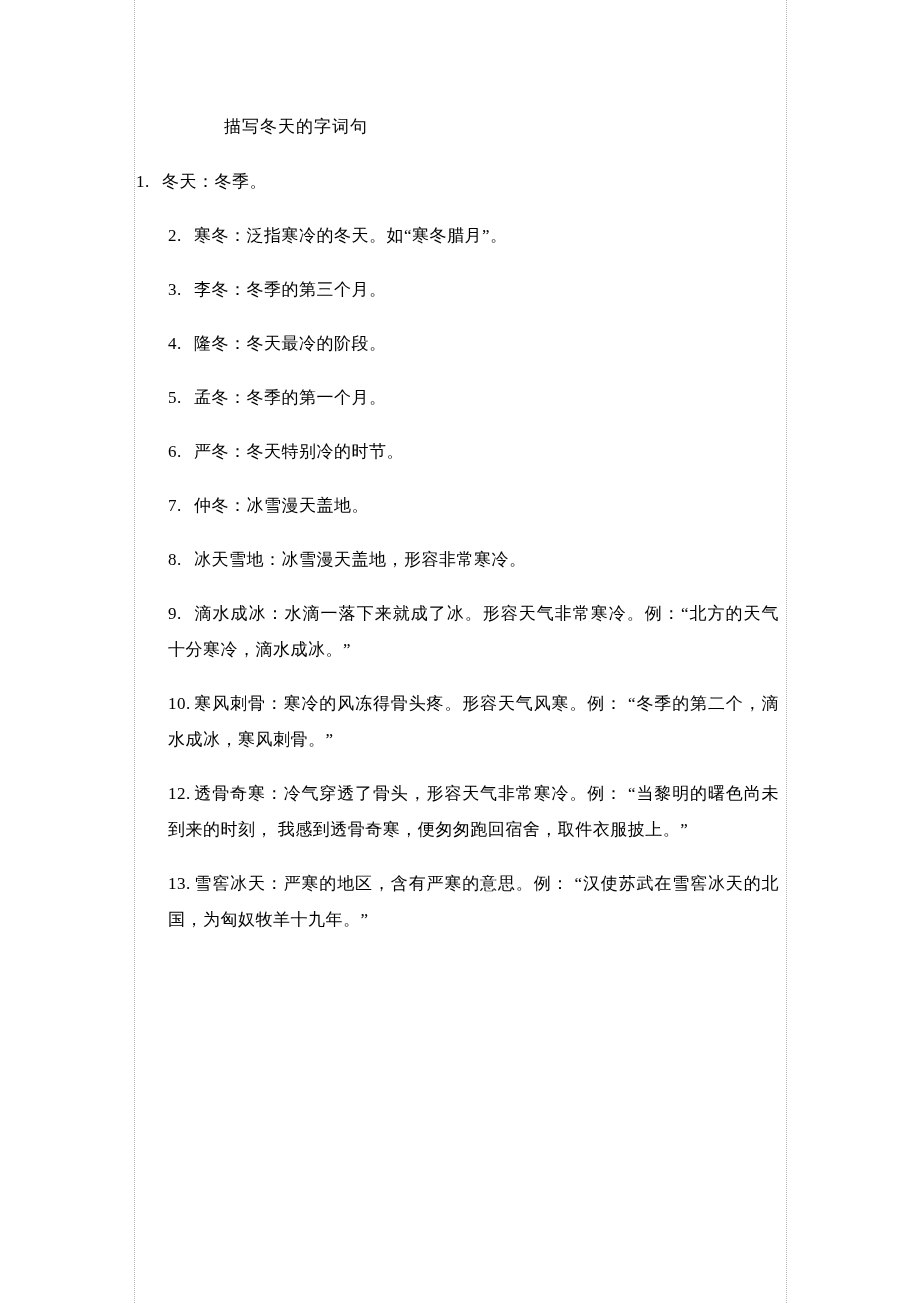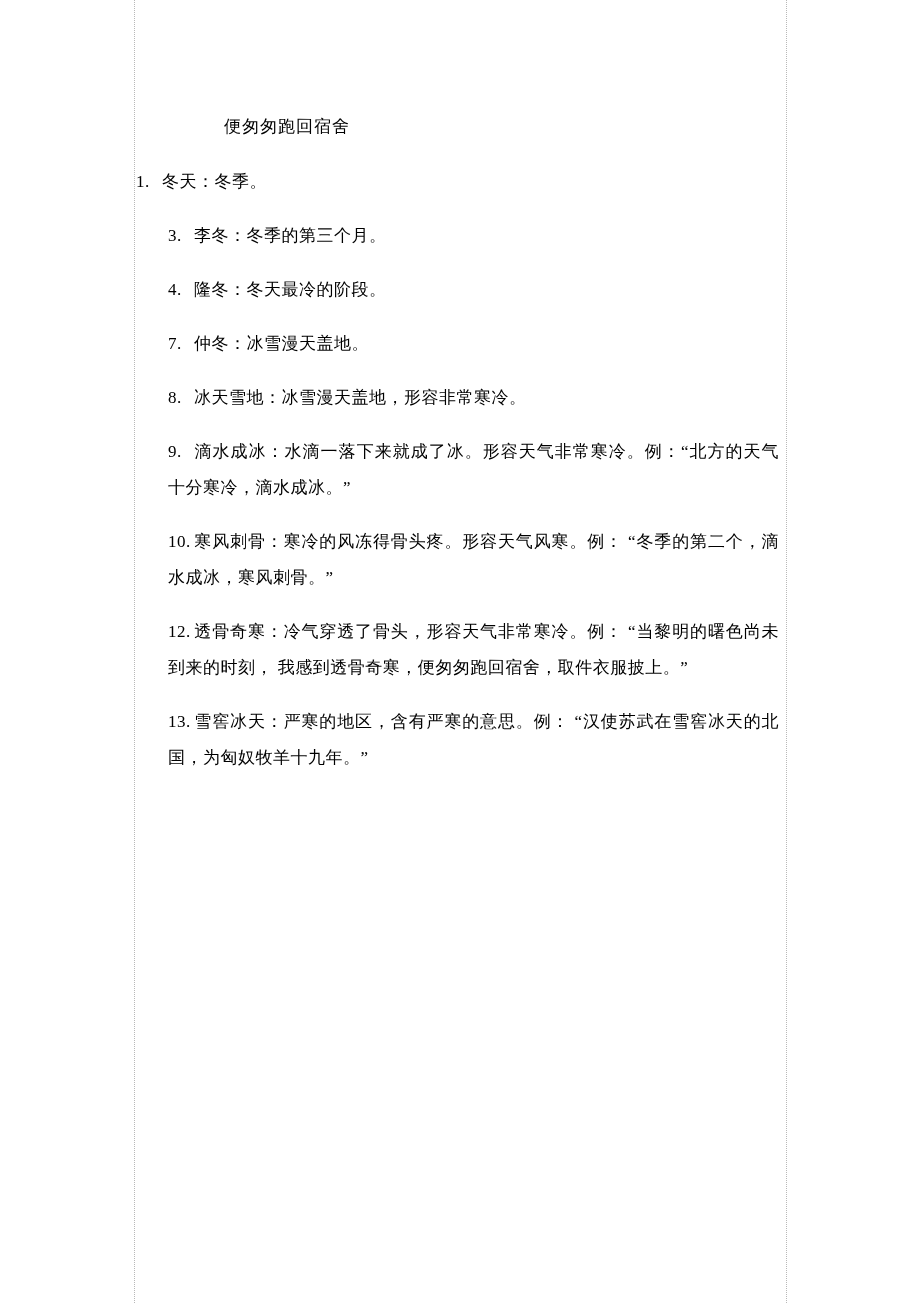--- a/index.html
+++ b/index.html
@@ -80,31 +80,40 @@
 </head>
 <body>
 
 <div class="page">
 
   <div class="margin-line left"></div>
   <div class="margin-line right"></div>
 
   <div class="content">
 
-    <div class="doc-title">便匆匆跑回宿舍</div>
+    <div class="doc-title">描写冬天的字词句</div>
 
     <ol class="entries">
       <li class="first">
         <span class="num">1.</span><span class="body">冬天：冬季。</span>
       </li>
       <li class="indented">
+        <span class="num">2.</span><span class="body">寒冬：泛指寒冷的冬天。如“寒冬腊月”。</span>
+      </li>
+      <li class="indented">
         <span class="num">3.</span><span class="body">李冬：冬季的第三个月。</span>
       </li>
       <li class="indented">
         <span class="num">4.</span><span class="body">隆冬：冬天最冷的阶段。</span>
+      </li>
+      <li class="indented">
+        <span class="num">5.</span><span class="body">孟冬：冬季的第一个月。</span>
+      </li>
+      <li class="indented">
+        <span class="num">6.</span><span class="body">严冬：冬天特别冷的时节。</span>
       </li>
       <li class="indented">
         <span class="num">7.</span><span class="body">仲冬：冰雪漫天盖地。</span>
       </li>
       <li class="indented">
         <span class="num">8.</span><span class="body">冰天雪地：冰雪漫天盖地，形容非常寒冷。</span>
       </li>
       <li class="indented">
         <span class="num">9.</span><span class="body">滴水成冰：水滴一落下来就成了冰。形容天气非常寒冷。例：“北方的天气十分寒冷，滴水成冰。”</span>
       </li>

